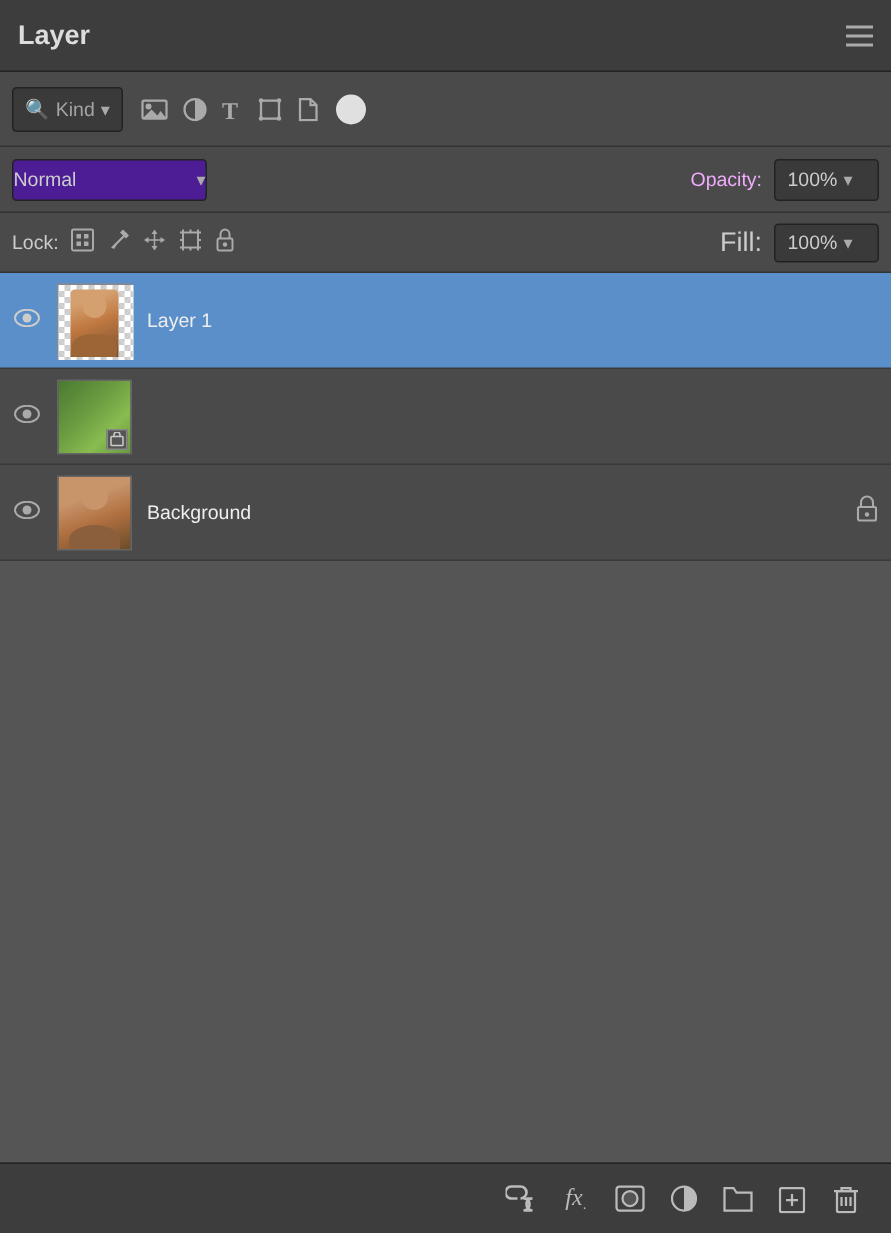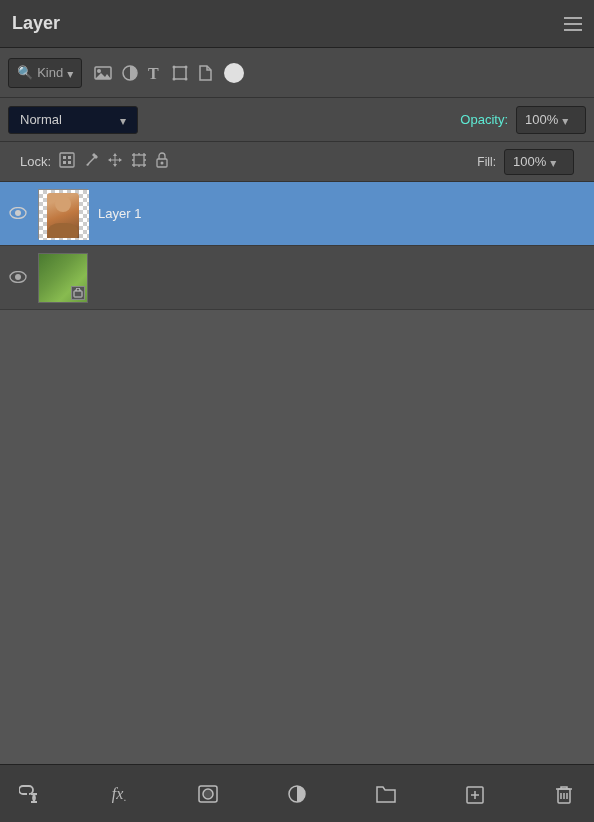--- a/index.html
+++ b/index.html
@@ -93,37 +93,37 @@
       align-items: center;
       background: #4a4a4a;
       height: 44px;
       padding: 0 8px;
       gap: 8px;
       border-bottom: 1px solid #333;
     }
     .blend-select {
       display: flex;
       align-items: center;
-      background: #0f172a;
+      background: #4c1d95;
       border: 1px solid #222;
       border-radius: 3px;
-      padding: 4px 11px;
+      padding: 4px 0;
       gap: 0;
       cursor: pointer;
       height: 28px;
       min-width: 130px;
     }
     .blend-select-text {
       font-size: 13px;
       color: #ccc;
       flex: 1;
     }
     .opacity-label {
       font-size: 13px;
-      color: #5eead4;
+      color: #f0abfc;
       margin-left: auto;
       text-align: center;
     }
     .opacity-select {
       display: flex;
       align-items: center;
       background: #3a3a3a;
       border: 1px solid #222;
       border-radius: 3px;
       padding: 4px 8px;
@@ -136,40 +136,40 @@
       font-size: 13px;
       color: #ccc;
     }
 
     
     .lock-row {
       display: flex;
       align-items: center;
       background: #4a4a4a;
       height: 40px;
-      padding: 0 20px;
+      padding: 0 8px;
       gap: 8px;
       border-bottom: 1px solid #333;
     }
     .lock-label {
       font-size: 13px;
       color: #ccc;
     }
     .lock-icons {
       display: flex;
       align-items: center;
       gap: 8px;
     }
     .lock-icon {
       font-size: 14px;
       color: #aaa;
       cursor: pointer;
     }
     .fill-label {
-      font-size: 12px;
+      font-size: 18px;
       color: #ccc;
       margin-left: auto;
     }
     .fill-select {
       display: flex;
       align-items: center;
       background: #3a3a3a;
       border: 1px solid #222;
       border-radius: 3px;
       padding: 4px 8px;
@@ -228,23 +228,23 @@
     .layers-empty {
       background: #555;
       flex: 1;
       min-height: 340px;
     }
 
     
     .bottom-toolbar {
       display: flex;
       align-items: center;
-      justify-content: space-between;
+      justify-content: flex-end;
       background: #3d3d3d;
-      height: 58px;
+      height: 47px;
       border-top: 1px solid #222;
       padding: 0 12px;
       position: absolute;
       bottom: 0;
       left: 0;
       right: 0;
     }
     .bottom-icon {
       font-size: 20px;
       color: #bbb;
@@ -417,20 +417,41 @@
     <div style="width:50px;height:50px;position:relative;border:1px solid #666;flex-shrink:0;background:linear-gradient(135deg,#4a7a30 0%,#6a9a40 40%,#88bb50 70%,#6a9a40 100%);">
       <div style="position:absolute;bottom:2px;right:2px;width:14px;height:14px;background:#555;border:1px solid #888;display:flex;align-items:center;justify-content:center;">
         <svg width="10" height="10" viewBox="0 0 10 10" fill="none" stroke="#ccc" stroke-width="1">
           <rect x="1" y="3" width="8" height="6" rx="0.5"></rect>
           <path d="M3,3 L3,2 A2,2 0 0 1 7,2 L7,3"></path>
         </svg>
       </div>
     </div>
   </div>
 
+  <div class="layer-item">
+    <div class="eye-icon">
+      <svg width="18" height="12" viewBox="0 0 18 12" fill="none">
+        <ellipse cx="9" cy="6" rx="8" ry="5.5" stroke="#aaa" stroke-width="1.3"></ellipse>
+        <circle cx="9" cy="6" r="3" fill="#aaa"></circle>
+      </svg>
+    </div>
+
+    <div style="width:50px;height:50px;position:relative;border:1px solid #666;flex-shrink:0;background:linear-gradient(160deg,#c8956b 30%,#b07040 60%,#6b4c2a 100%);overflow:hidden;">
+      <div style="position:absolute;width:18px;height:18px;background:#c8956b;border-radius:50%;top:4px;left:50%;transform:translateX(-50%);"></div>
+      <div style="position:absolute;width:34px;height:20px;background:#8B5e3c;border-radius:50% 50% 0 0;bottom:-4px;left:50%;transform:translateX(-50%);"></div>
+    </div>
+    <span class="layer-name">Background</span>
+    <div class="layer-lock-icon">
+      <svg width="16" height="18" viewBox="0 0 16 18" fill="none" stroke="#aaa" stroke-width="1.4">
+        <rect x="2" y="8" width="12" height="9" rx="1"></rect>
+        <path d="M4,8 L4,5 A4,4 0 0 1 12,5 L12,8"></path>
+        <circle cx="8" cy="13" r="1.5" fill="#aaa" stroke="none"></circle>
+      </svg>
+    </div>
+  </div>
 
 </div>
 
 <div class="layers-empty" style="height: calc(822px - 48px - 50px - 44px - 40px - 192px - 54px);"></div>
 
 <div class="bottom-toolbar">
   <div class="bottom-icon">
     <svg width="22" height="18" viewBox="0 0 22 18" fill="none" stroke="#bbb" stroke-width="1.8">
       <path d="M8,9 L4,9 A4,4 0 0 1 4,1 L10,1 A4,4 0 0 1 10,9"></path>
       <path d="M14,9 L18,9 A4,4 0 0 0 18,17 L12,17 A4,4 0 0 0 12,9"></path>

